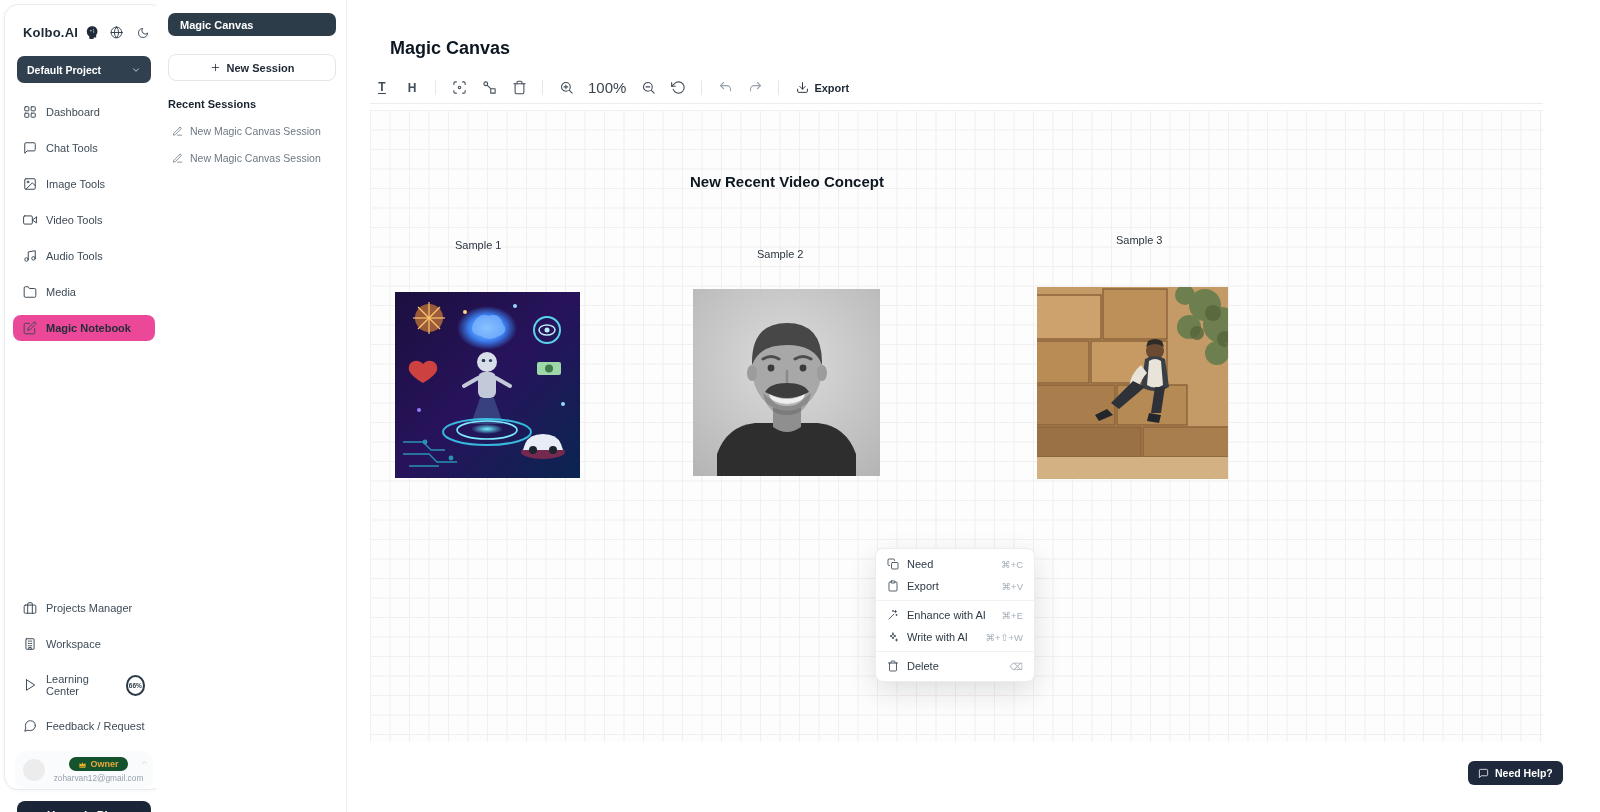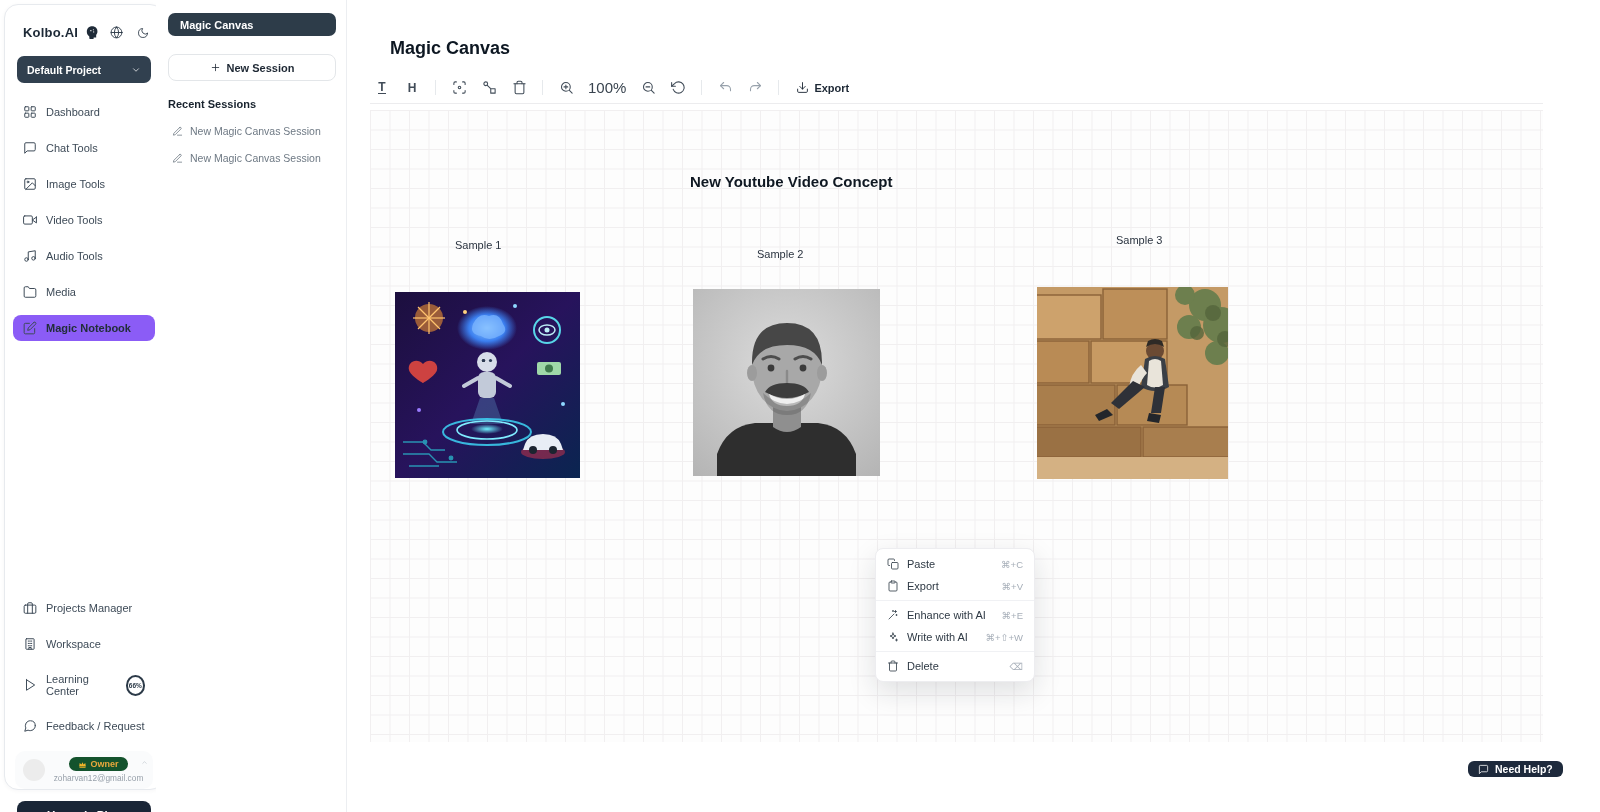--- a/index.html
+++ b/index.html
@@ -14,21 +14,21 @@
   .logo-head { width:15px; height:15px; margin-left:2px; }
   .top-ic { margin-left:auto; color:#2b3846; display:flex; align-items:center; }
   .top-ic + .top-ic { margin-left:0; }
   .logo-row .spread { margin-left:auto; display:flex; gap:14px; align-items:center; }
   .project-btn { margin:16px 12px 0; height:27px; background:#31404f; border-radius:7px;
     color:#fff; font-size:10.5px; font-weight:700; display:flex; align-items:center;
     justify-content:space-between; padding:0 10px; cursor:pointer; }
   .nav { margin-top:16px; }
   .nav-item { display:flex; align-items:center; gap:9px; font-size:11px; color:#3d4a57;
     padding:6px 10px; margin:10px 8px; border-radius:8px; cursor:pointer; }
-  .nav-item.active { background:#8b5cf6; color:#222e3a; font-weight:600; }
+  .nav-item.active { background:#ec4899; color:#222e3a; font-weight:600; }
   .nav-ic { width:14px; height:14px; flex:0 0 14px; color:#3d4a57; }
   .sidebar-bottom { position:absolute; left:0; right:0; top:580px; }
   .ring-badge { margin-left:auto; width:21px; height:21px; border-radius:50%;
     border:2px solid #2c3a48; display:flex; align-items:center; justify-content:center;
     font-size:6.5px; font-weight:700; color:#2c3a48; background:#fff; }
   .user-card { position:relative; margin:12px 10px 0; background:#fafbfc; border-radius:10px;
     padding:6px 8px; display:flex; align-items:center; gap:7px; }
   .avatar { width:22px; height:22px; border-radius:50%; background:#ececec; flex:0 0 22px; }
   .user-col { display:flex; flex-direction:column; align-items:center; flex:1; }
   .owner-pill { display:flex; align-items:center; gap:3px; background:#14532d; color:#e9a83c;
@@ -84,21 +84,21 @@
 
   .ctx-menu { position:absolute; left:505px; top:438px; width:160px; background:#fff;
     border:1px solid #ededf0; border-radius:8px; box-shadow:0 10px 28px rgba(20,30,40,.13);
     padding:4px 0; }
   .ctx-item { display:flex; align-items:center; gap:8px; padding:5px 11px; font-size:11px;
     color:#2e3944; cursor:pointer; }
   .ctx-item svg { width:12px; height:12px; color:#39454f; flex:0 0 12px; }
   .ctx-shortcut { margin-left:auto; font-size:9.5px; color:#a6aeb8; }
   .ctx-divider { height:1px; background:#f0f1f4; margin:3px 0; }
 
-  .help-btn { position:absolute; left:1468px; top:761px; height:16px; background:#1e2a3c;
+  .help-btn { position:absolute; left:1468px; top:761px; height:24px; background:#1e2a3c;
     border-radius:6px; color:#fff; font-size:10.5px; font-weight:700; display:flex;
     align-items:center; gap:6px; padding:0 10px; cursor:pointer; }
   .help-btn svg { width:11px; height:11px; }
 
   svg.stroke { fill:none; stroke:currentColor; stroke-width:1.7; stroke-linecap:round; stroke-linejoin:round; }
 </style>
 </head>
 <body>
 
 <div class="root">
@@ -342,21 +342,21 @@
       <svg class="stroke" viewBox="0 0 24 24">
           <path d="M21 15v4a2 2 0 0 1-2 2H5a2 2 0 0 1-2-2v-4"></path>
           <polyline points="7 10 12 15 17 10"></polyline>
           <line x1="12" y1="15" x2="12" y2="3"></line>
         </svg>
       <span>Export</span>
     </span>
   </div>
 
   <div class="canvas">
-    <div class="canvas-heading">New Youtube Video Concept</div>
+    <div class="canvas-heading">New Recent Video Concept</div>
 
     <div class="sample-label sl-1">Sample 1</div>
     <div class="sample-label sl-2">Sample 2</div>
     <div class="sample-label sl-3">Sample 3</div>
 
     <div class="sample-img si-1">
       <svg viewBox="0 0 185 186">
         <defs>
           <linearGradient id="bg1" x1="0" y1="0" x2="1" y2="1">
             <stop offset="0" stop-color="#1c0f3e"></stop>
@@ -481,21 +481,21 @@
         </g>
       </svg>
     </div>
 
     <div class="ctx-menu">
       <div class="ctx-item">
         <svg class="stroke" viewBox="0 0 24 24">
             <rect x="9" y="9" width="13" height="13" rx="2"></rect>
             <path d="M5 15H4a2 2 0 0 1-2-2V4a2 2 0 0 1 2-2h9a2 2 0 0 1 2 2v1"></path>
           </svg>
-        <span>Paste</span>
+        <span>Need</span>
         <span class="ctx-shortcut">⌘+C</span>
       </div>
       <div class="ctx-item">
         <svg class="stroke" viewBox="0 0 24 24">
             <path d="M16 4h2a2 2 0 0 1 2 2v14a2 2 0 0 1-2 2H6a2 2 0 0 1-2-2V6a2 2 0 0 1 2-2h2"></path>
             <rect x="8" y="2" width="8" height="4" rx="1"></rect>
           </svg>
         <span>Export</span>
         <span class="ctx-shortcut">⌘+V</span>
       </div>

